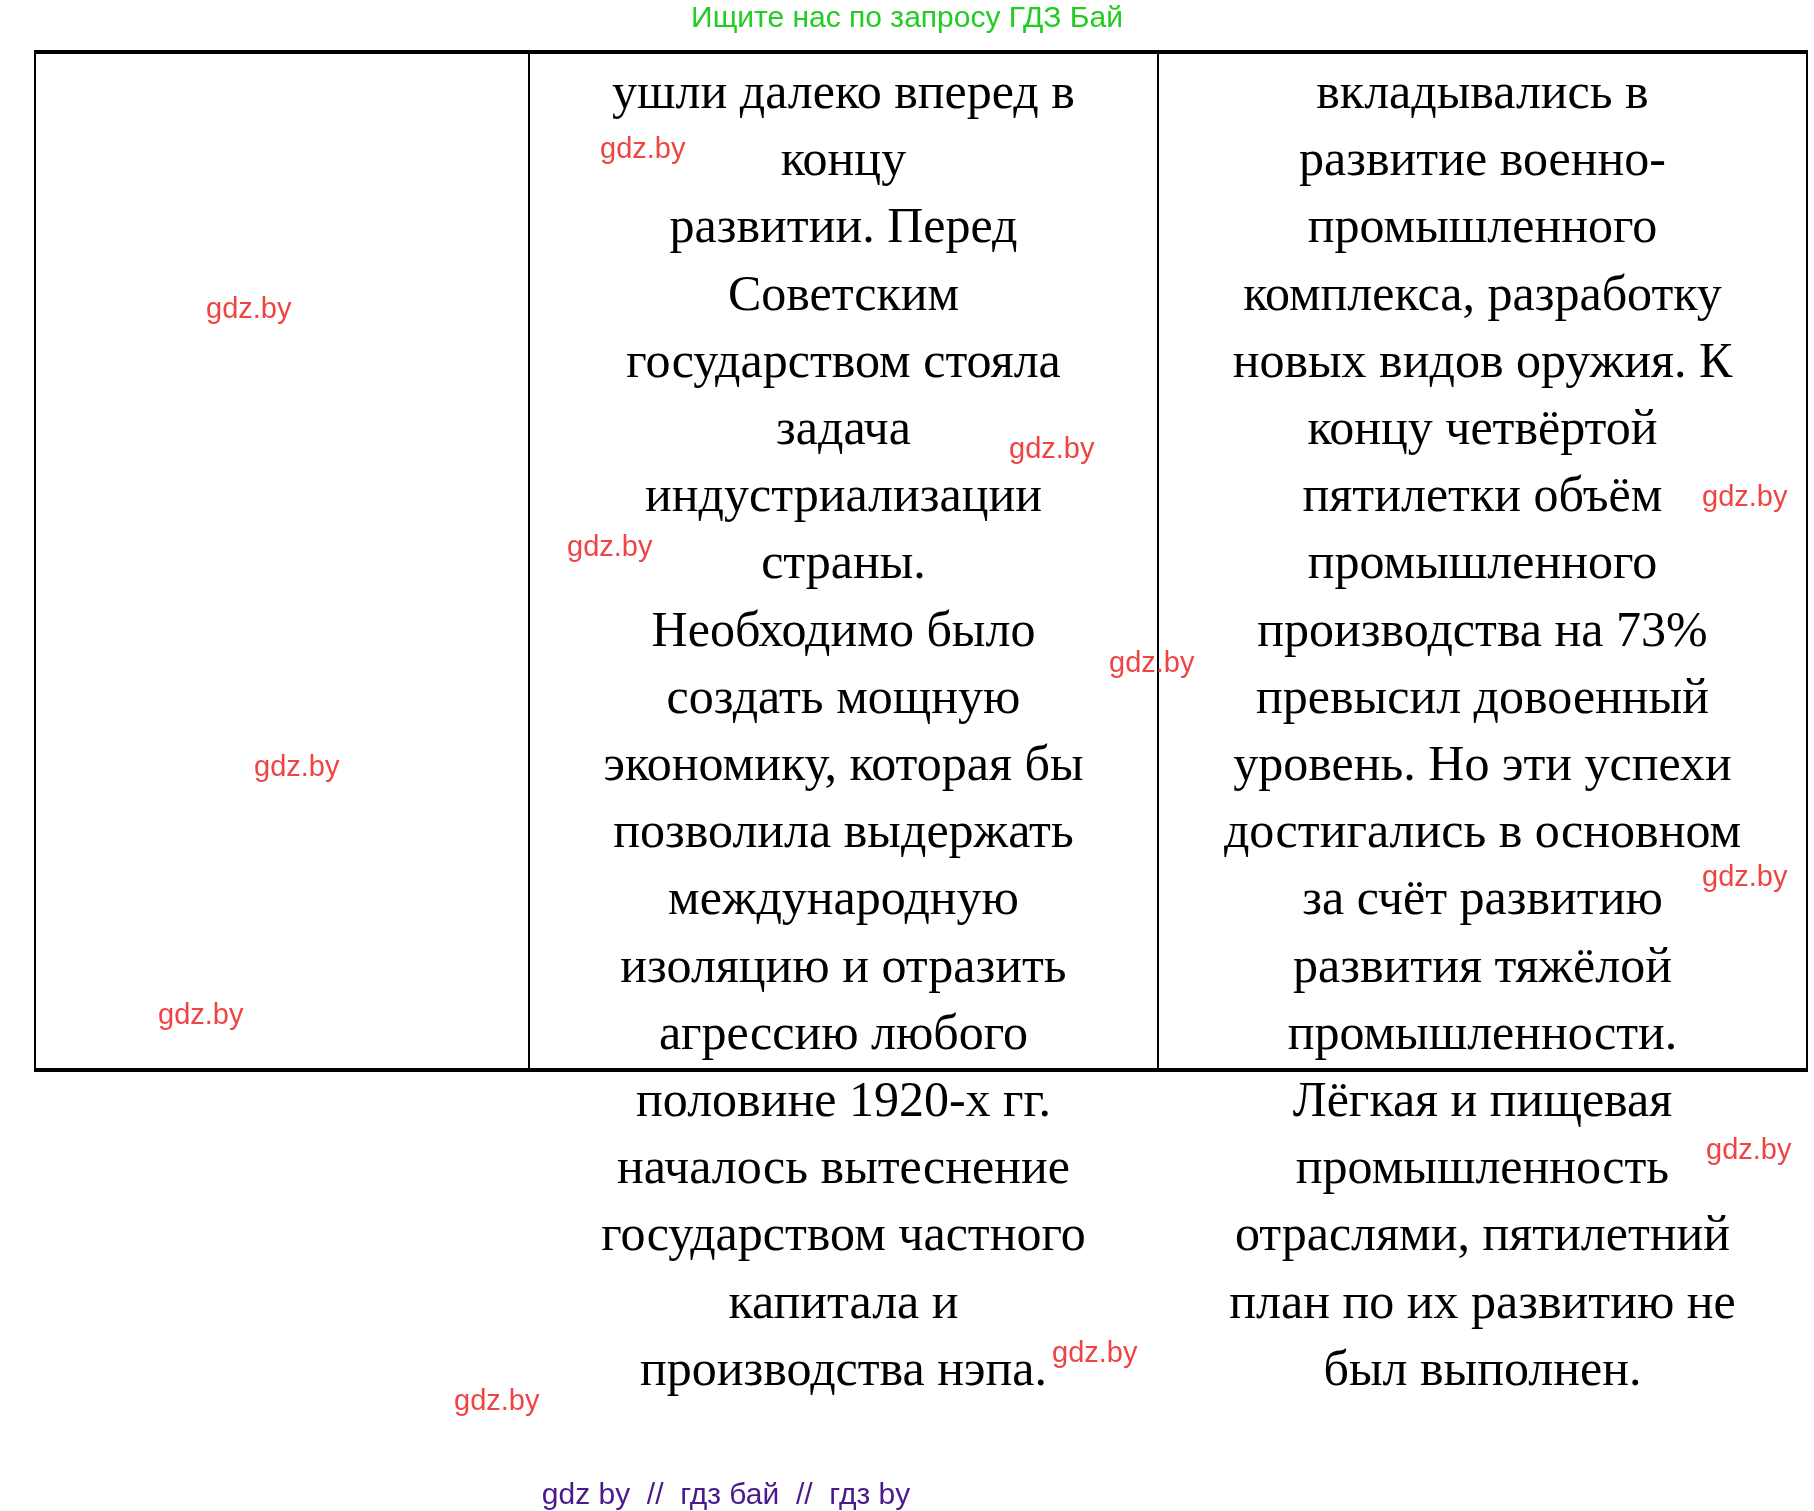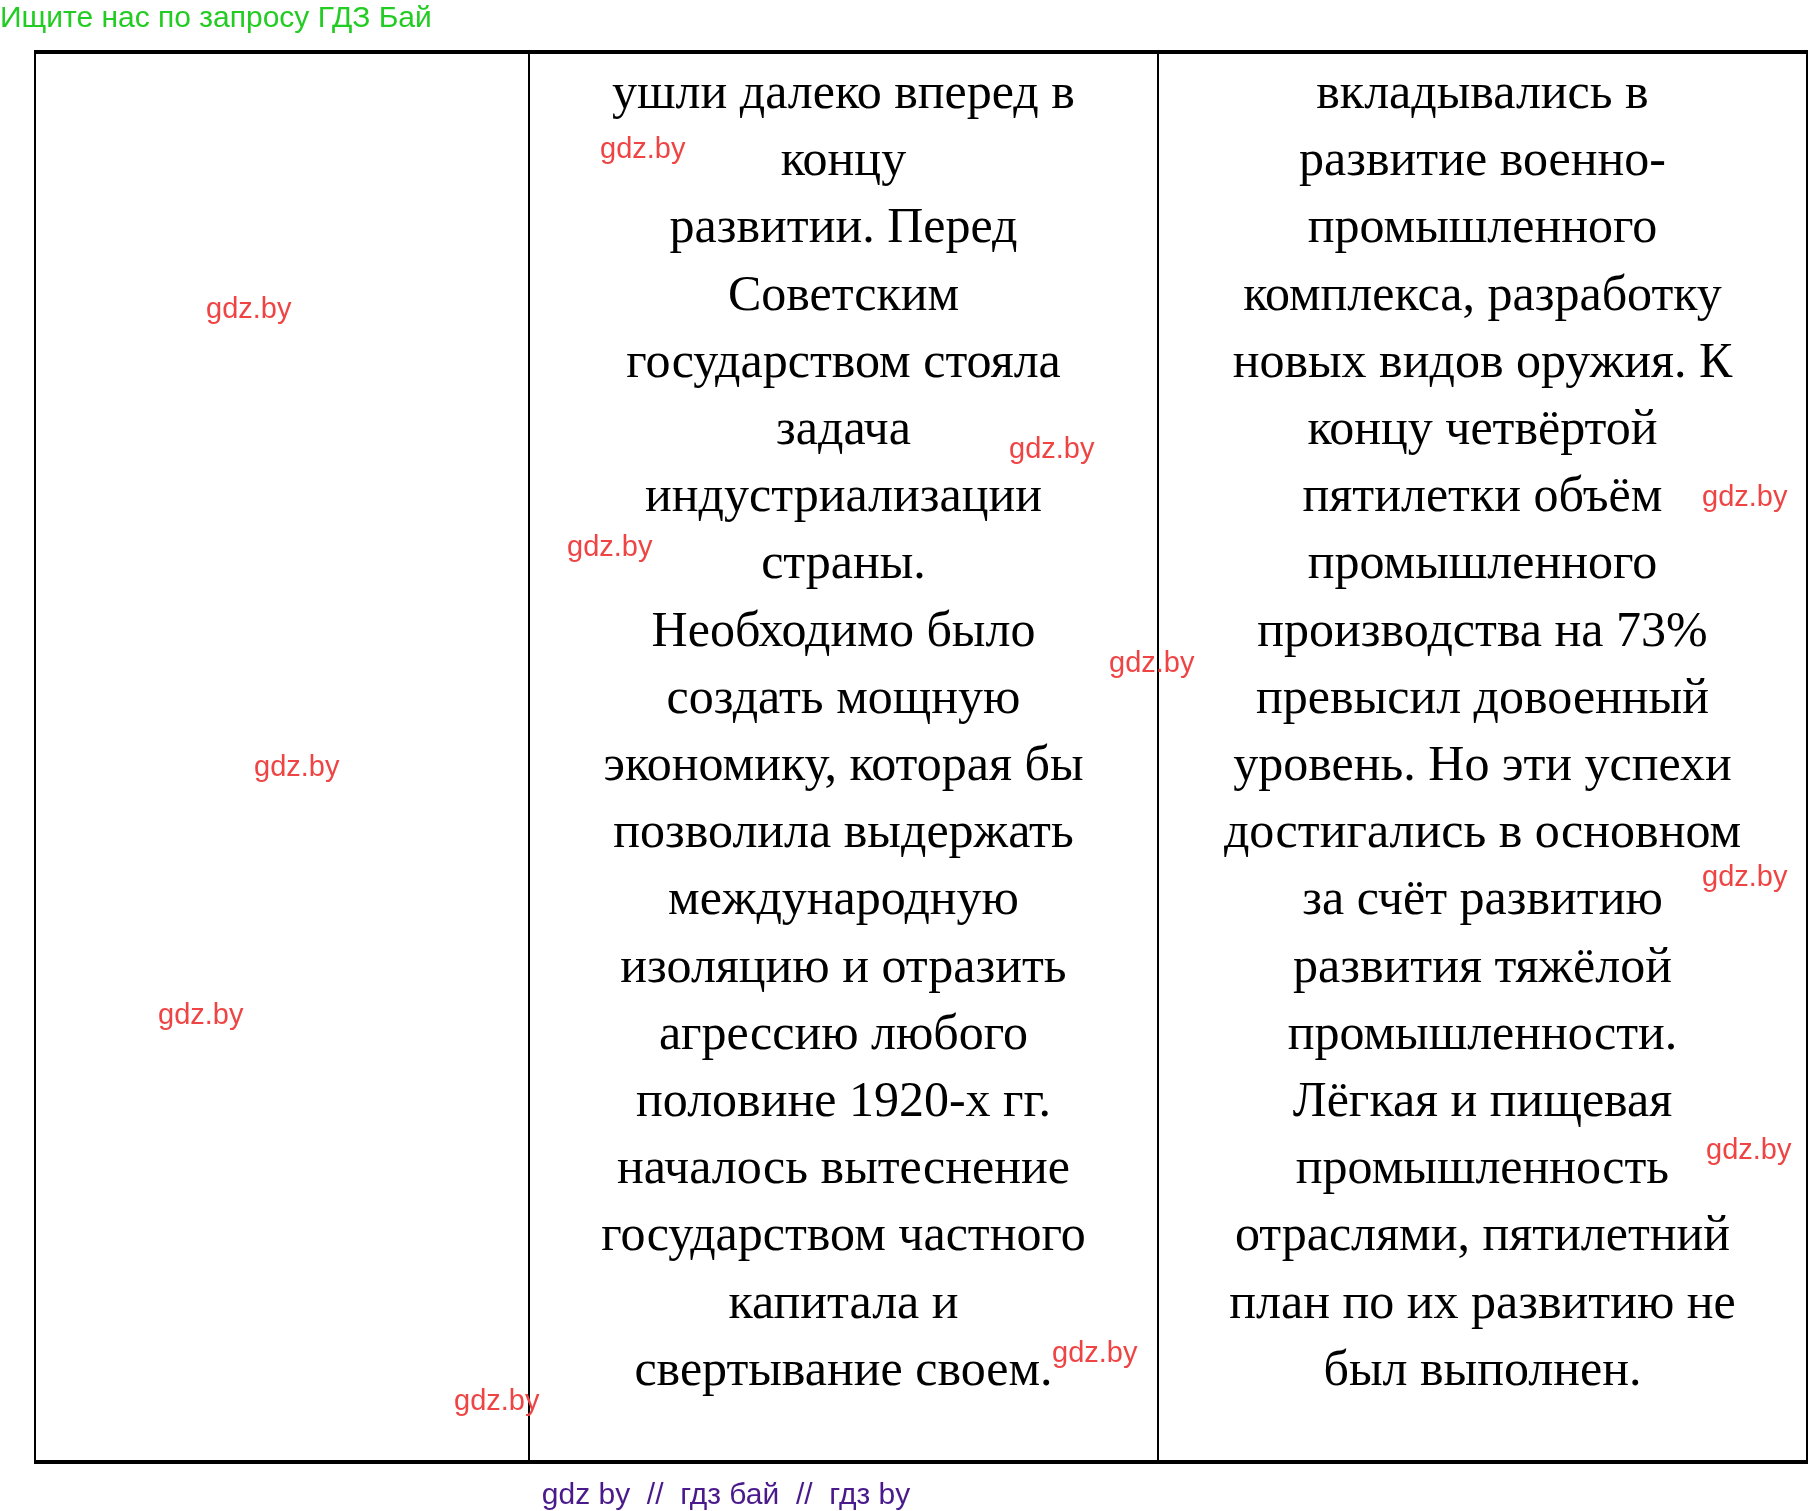--- a/index.html
+++ b/index.html
@@ -1,24 +1,24 @@
 <!DOCTYPE html>
 <html><head>
 <meta charset="utf-8">
 <style>
   html, body { margin: 0; padding: 0; background: #ffffff; }
   body { width: 1814px; height: 1511px; position: relative; overflow: hidden; }
   .header {
     position: absolute; left: 0; top: 0; width: 1814px; height: 40px;
-    text-align: left; color: #22cc22;
+    text-align: center; color: #22cc22;
     font-family: "Liberation Sans", "DejaVu Sans", sans-serif;
     font-size: 30px; line-height: 34px;
   }
   .table {
-    position: absolute; left: 34px; top: 50px; width: 1774px; height: 1414px;
+    position: absolute; left: 34px; top: 50px; width: 1774px; height: 1022px;
     box-sizing: border-box;
     border-top: 4px solid #000; border-bottom: 4px solid #000;
     border-left: 2px solid #000; border-right: 2px solid #000;
   }
   .col {
     position: absolute; top: 0; bottom: 0; box-sizing: border-box;
   }
   .col-1 { left: 0; width: 494px; border-right: 2px solid #000; }
   .col-2 { left: 494px; width: 629px; border-right: 2px solid #000; }
   .col-3 { left: 1123px; right: 0; padding-left: 40px; }
@@ -64,21 +64,21 @@
         <div>создать мощную</div>
         <div>экономику, которая бы</div>
         <div>позволила выдержать</div>
         <div>международную</div>
         <div>изоляцию и отразить</div>
         <div>агрессию любого</div>
         <div>половине 1920-х гг.</div>
         <div>началось вытеснение</div>
         <div>государством частного</div>
         <div>капитала и</div>
-        <div>свертывание своем.</div>
+        <div>производства нэпа.</div>
       </div>
   </div>
   <div class="col col-3">
     <div class="cell-text" id="col3">
         <div>вкладывались в</div>
         <div>развитие военно-</div>
         <div>промышленного</div>
         <div>комплекса, разработку</div>
         <div>новых видов оружия. К</div>
         <div>концу четвёртой</div>

